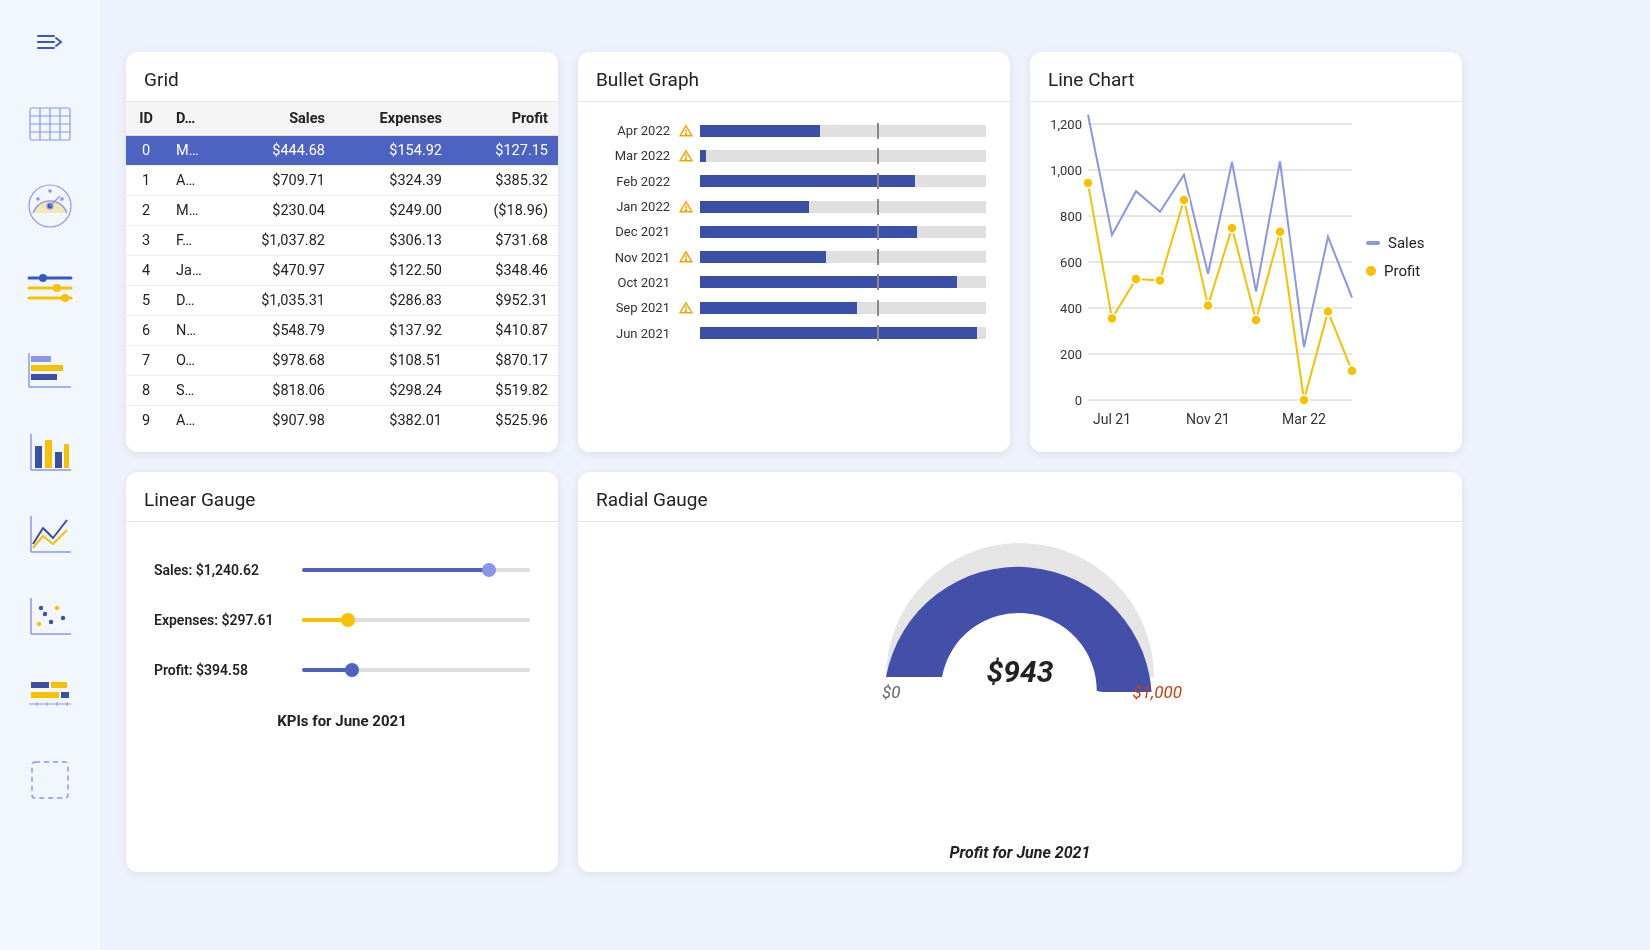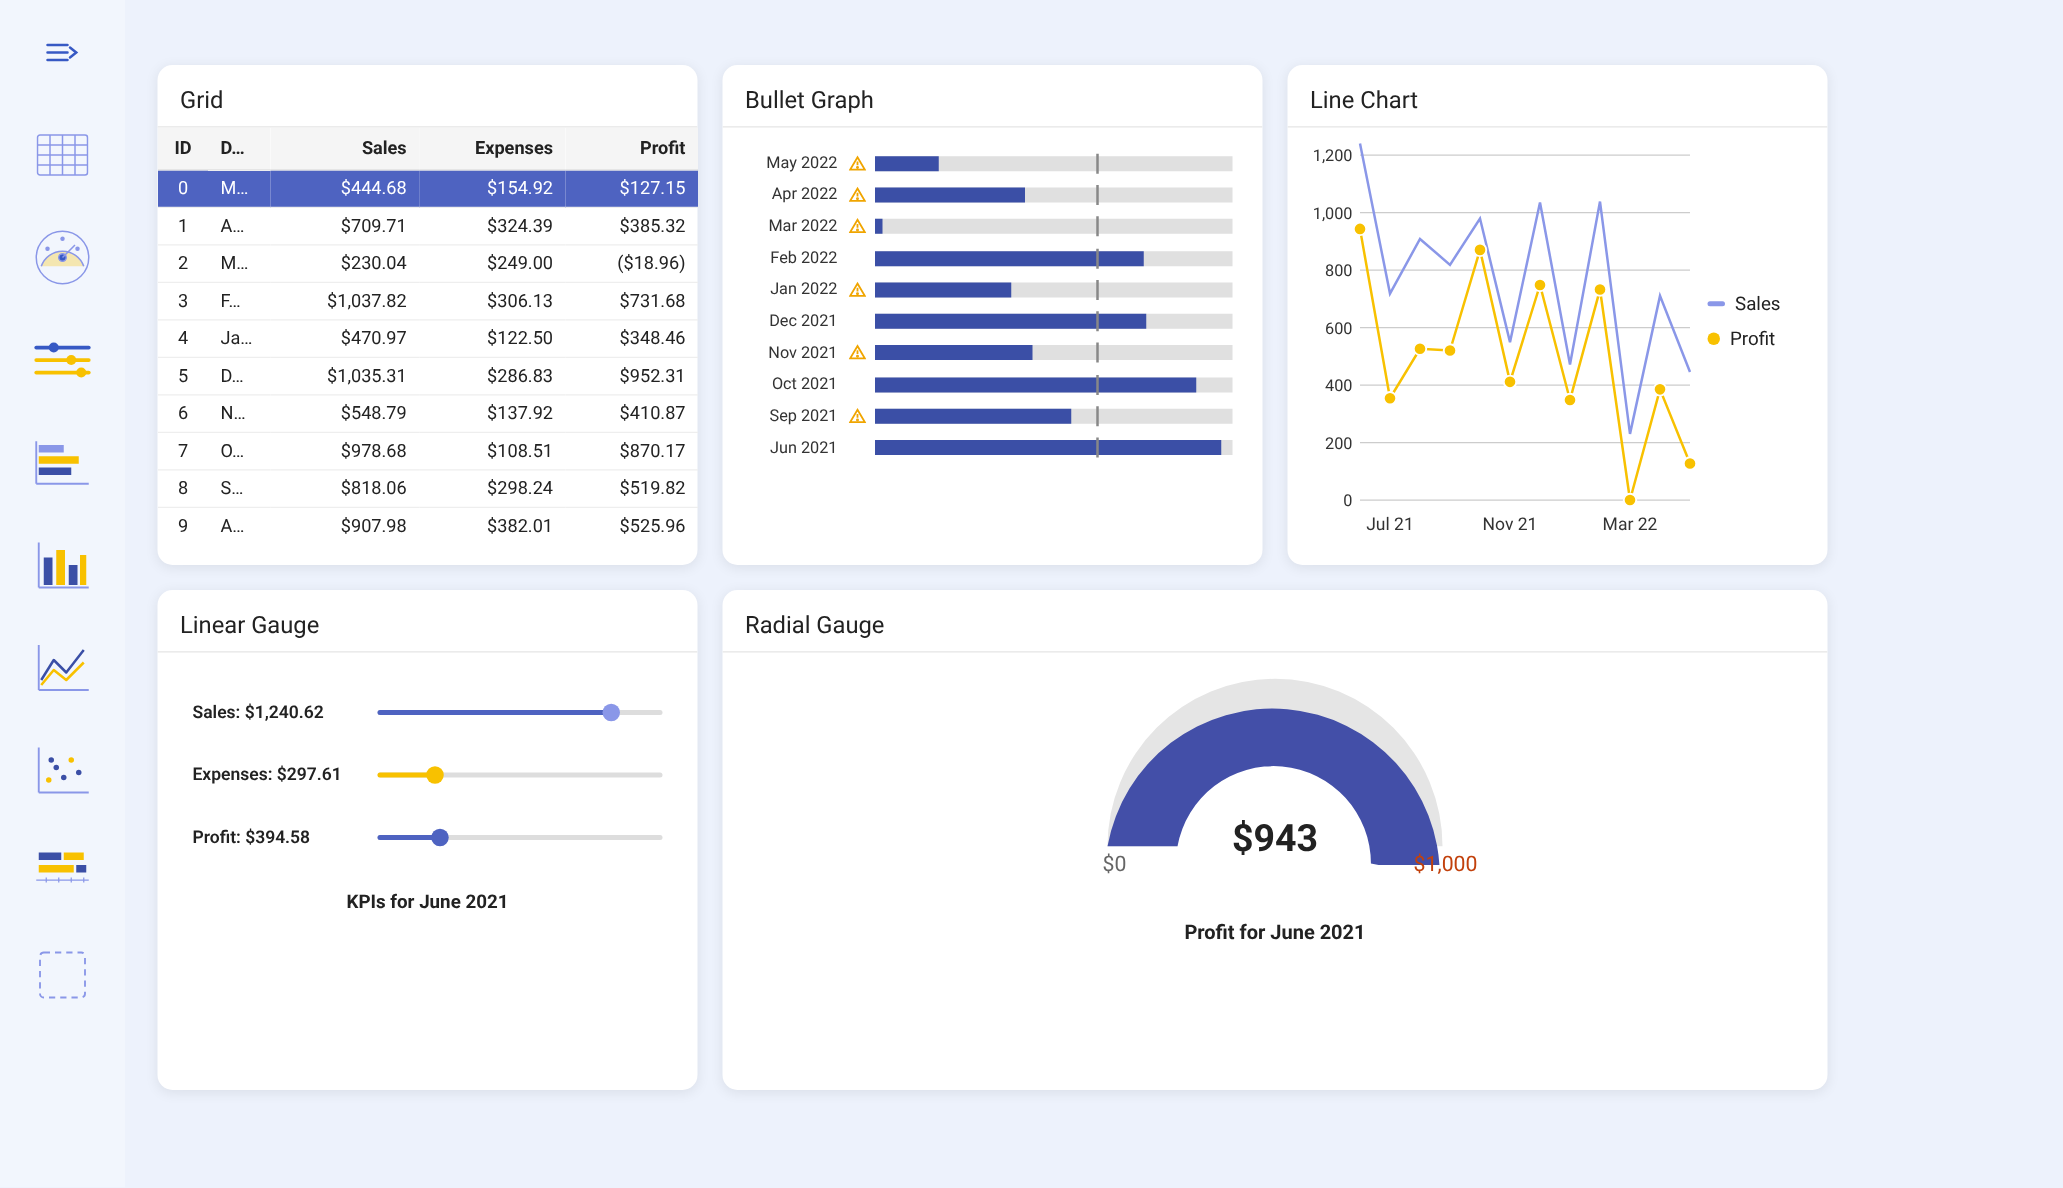--- a/index.html
+++ b/index.html
@@ -40,21 +40,21 @@
 .legend-swatch { width: 14px; height: 4px; border-radius: 2px; }
 .legend-dot { width: 10px; height: 10px; border-radius: 50%; }
 .linear-body { padding: 40px 28px 10px 28px; }
 .lin-row { display: flex; align-items: center; gap: 8px; margin-bottom: 34px; }
 .lin-label { width: 140px; font-size: 14px; font-weight: 600; color: #222; }
 .lin-track { flex: 1; height: 4px; background: #ddd; position: relative; border-radius: 2px; }
 .lin-fill { position: absolute; left: 0; top: 0; bottom: 0; border-radius: 2px; }
 .lin-knob { position: absolute; top: 50%; transform: translate(-50%,-50%); width: 14px; height: 14px; border-radius: 50%; }
 .lin-cap { text-align: center; font-weight: 700; font-size: 15px; margin-top: 10px; }
 .radial-card { grid-column: span 2; }
-.radial-body { display: flex; flex-direction: column; align-items: center; justify-content: flex-start; height: 100%; padding: 10px 20px; }
+.radial-body { display: flex; flex-direction: column; align-items: center; justify-content: space-between; height: 100%; padding: 10px 20px; font-style: italic; }
 .radial-svg-wrap { position: relative; }
 .radial-center-val { font-size: 30px; font-weight: 700; position: absolute; left: 50%; transform: translateX(-50%); top: 122px; }
 .radial-min { position: absolute; left: 2px; top: 150px; font-size: 17px; color: #666; }
 .radial-max { position: absolute; right: -22px; top: 150px; font-size: 17px; color: #c2410c; }
 .radial-cap { font-weight: 700; font-size: 16px; margin-top: 40px; }
 </style>
 </head>
 <body>
 
 <div class="app">
@@ -243,34 +243,20 @@
                 </tbody>
             </table>
           </div>
         </div>
       </div>
 
       <div class="card">
         <div class="card-title">Bullet Graph</div>
         <div class="card-divider"></div>
         <div class="card-body bullet-body" id="bullet-body">
-            <div class="bullet-row">
-              <div class="bullet-label">May 2022</div>
-              <div class="bullet-warn">
-                <svg width="14" height="14" viewBox="0 0 24 24" fill="none" stroke="#f0a500" stroke-width="2.5">
-                  <path d="M12 3 L22 20 H2 Z"></path>
-                  <line x1="12" y1="9" x2="12" y2="14"></line>
-                  <circle cx="12" cy="17" r="0.8" fill="#f0a500"></circle>
-                </svg>
-              </div>
-              <div class="bullet-track">
-                <div class="bullet-fill" style="width: 18%;"></div>
-                <div class="bullet-target" style="left: 62%;"></div>
-              </div>
-            </div>
             <div class="bullet-row">
               <div class="bullet-label">Apr 2022</div>
               <div class="bullet-warn">
                 <svg width="14" height="14" viewBox="0 0 24 24" fill="none" stroke="#f0a500" stroke-width="2.5">
                   <path d="M12 3 L22 20 H2 Z"></path>
                   <line x1="12" y1="9" x2="12" y2="14"></line>
                   <circle cx="12" cy="17" r="0.8" fill="#f0a500"></circle>
                 </svg>
               </div>
               <div class="bullet-track">

